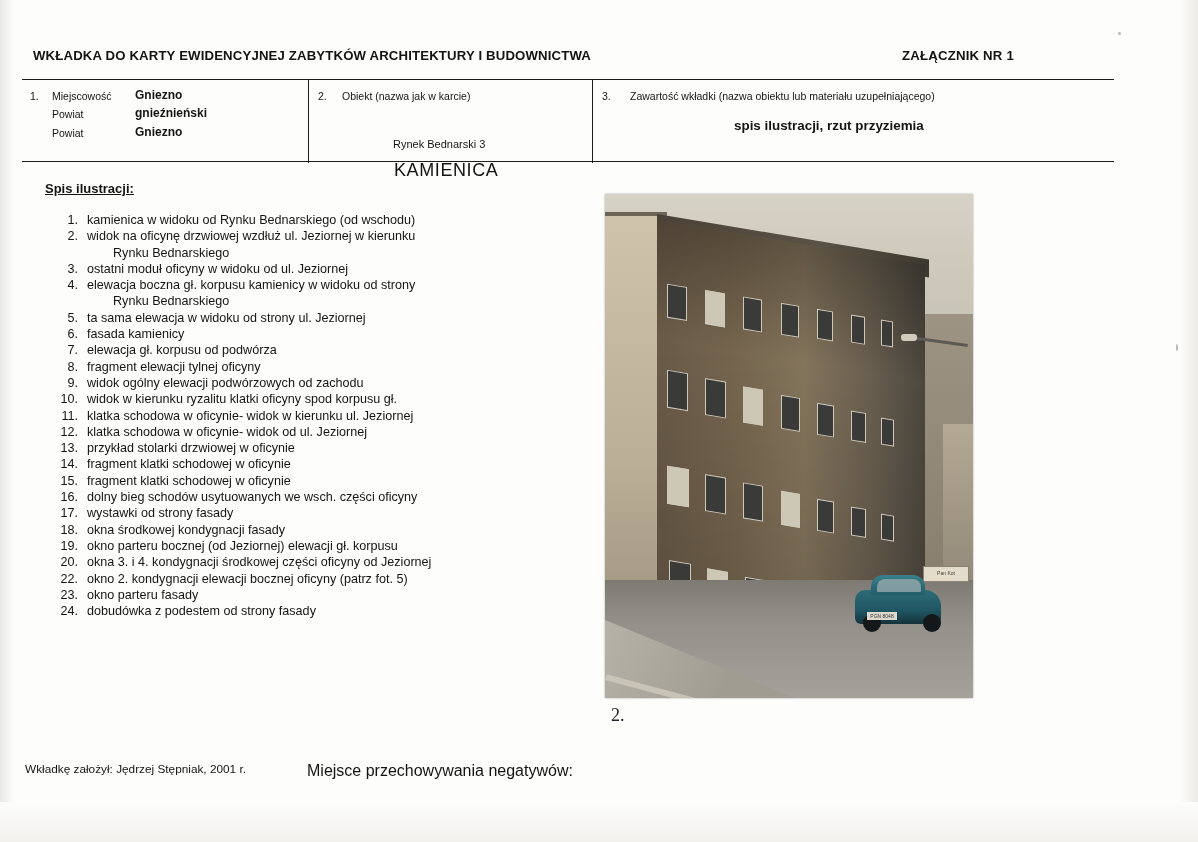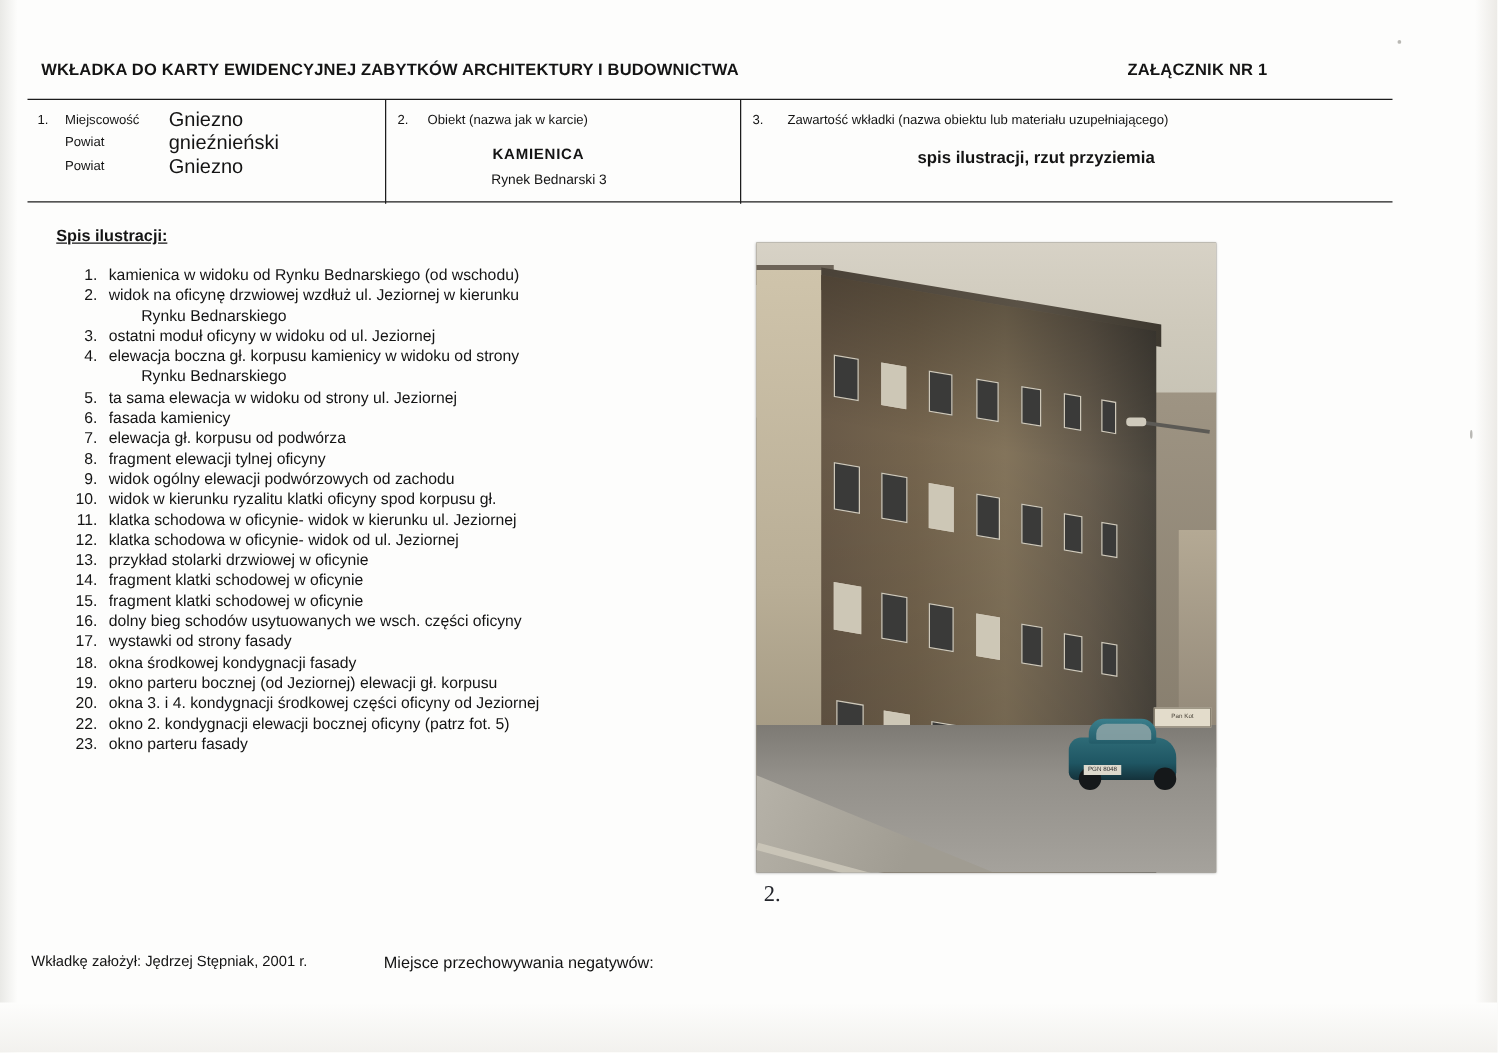--- a/index.html
+++ b/index.html
@@ -92,28 +92,29 @@
   .cell-label {
     position: absolute;
     font-size: 10.5px;
   }
   .cell-key {
     position: absolute;
     font-size: 10.5px;
   }
   .cell-val {
     position: absolute;
-    font-size: 16px;
-    font-weight: normal;
-  }
-  .obj-main {
-    position: absolute;
     font-size: 12px;
     font-weight: bold;
+  }
+  .obj-main {
+    position: absolute;
+    font-size: 18px;
+    font-weight: normal;
     letter-spacing: 0.6px;
+    margin-top: 44px;
   }
   .obj-sub {
     position: absolute;
     font-size: 11px;
   }
   .content-main {
     position: absolute;
     font-size: 13.4px;
     font-weight: bold;
   }
@@ -331,21 +332,21 @@
   .footer-left {
     position: absolute;
     left: 25px;
     top: 762px;
     font-size: 11.8px;
   }
   .footer-mid {
     position: absolute;
     left: 307px;
     top: 762px;
-    font-size: 13px;
+    font-size: 16px;
   }
 </style>
 </head>
 <body>
 
 <div class="page">
 
   <div class="scan-edge-left"></div>
   <div class="scan-edge-right"></div>
   <div class="scan-edge-bottom"></div>
@@ -459,20 +460,24 @@
         <span class="li-num">20.</span>
         <span class="li-text"><span>okna 3. i 4. kondygnacji środkowej części oficyny od Jeziornej</span></span>
       </div>
       <div class="list-item">
         <span class="li-num">22.</span>
         <span class="li-text"><span>okno 2. kondygnacji elewacji bocznej oficyny (patrz fot. 5)</span></span>
       </div>
       <div class="list-item">
         <span class="li-num">23.</span>
         <span class="li-text"><span>okno parteru fasady</span></span>
+      </div>
+      <div class="list-item">
+        <span class="li-num">24.</span>
+        <span class="li-text"><span>dobudówka z podestem od strony fasady</span></span>
       </div>
     </div>
 
   <div class="photo-frame">
     <div class="sky"></div>
     <div class="bld-left-roof"></div>
     <div class="bld-left"></div>
     <div class="bld-right"></div>
     <div class="bld-right2"></div>
     <div class="facade-roofline"></div>

